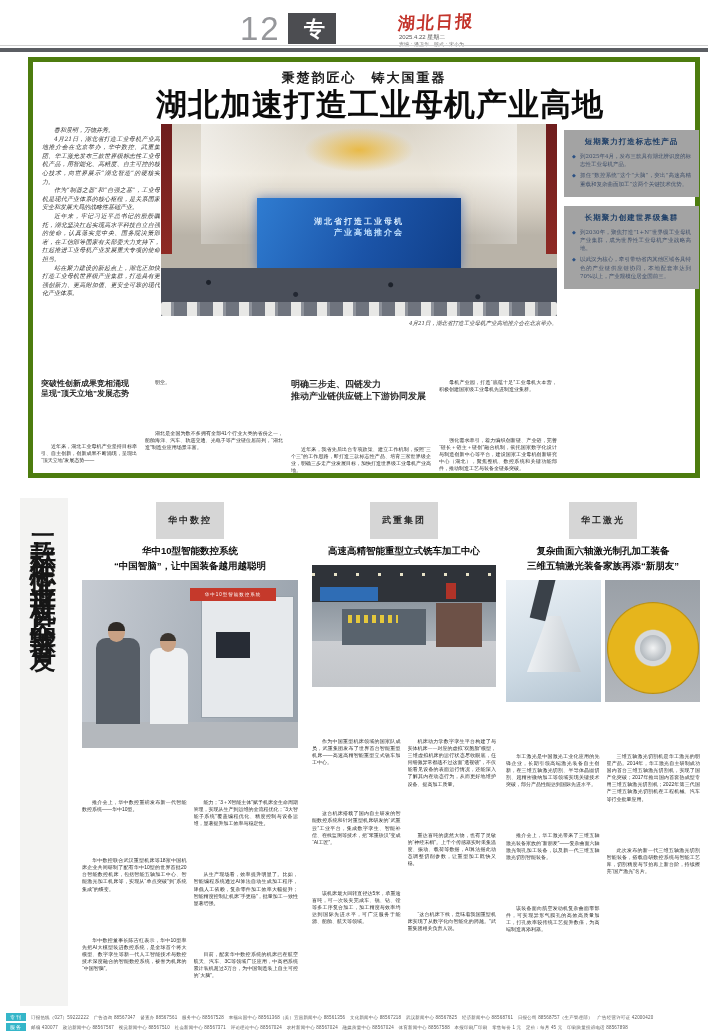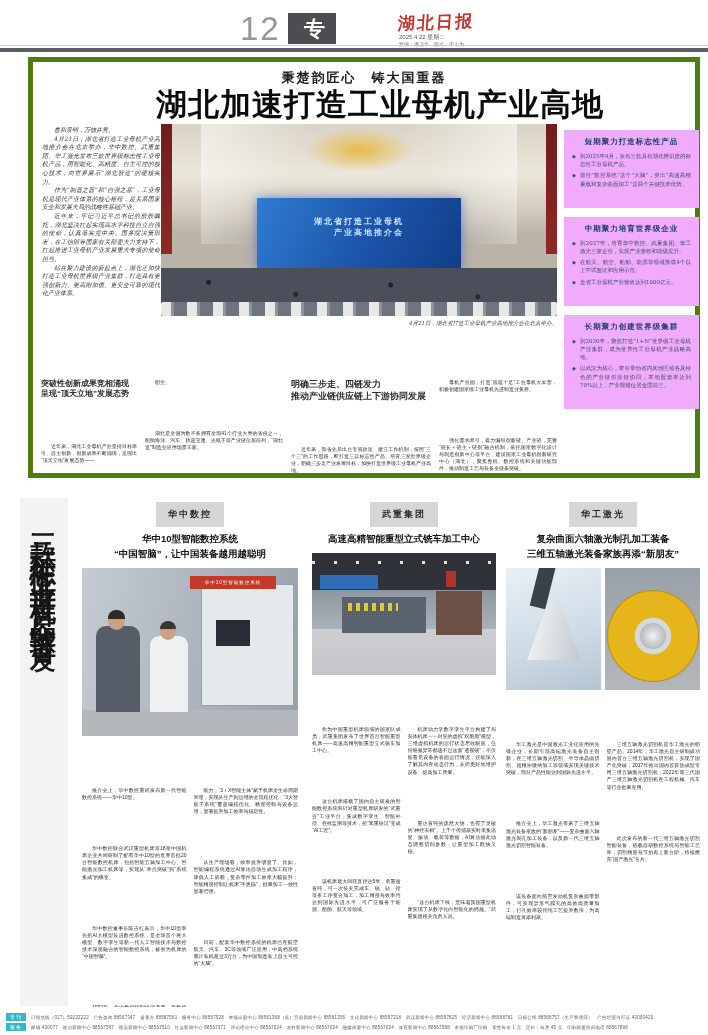--- a/index.html
+++ b/index.html
@@ -61,34 +61,34 @@
     font-size:5.5px; color:#444; font-family:"DejaVu Serif",serif; font-style:italic; }
 
   .cols { position:absolute; top:273px; height:140px; overflow:hidden; }
   .cols p, .story p { font-size:5px; line-height:7px; color:#2c2c2c; text-align:justify; text-indent:2em;margin-top:44px; }
   .col-head { font-weight:bold; color:#0f0f0f; text-align:center; text-indent:0 !important; margin-bottom:3px; }
   .h1s { font-size:8px !important; line-height:10px !important; }
   .h2s { font-size:9px !important; line-height:11.5px !important; }
 
   
   .sidebar { position:absolute; left:531px; top:68px; width:135px; height:346px; }
-  .sbox { background:#f0abfc; padding:7px 8px 17px 8px; margin-bottom:9px; overflow:hidden; }
+  .sbox { background:#a3a3a3; padding:7px 8px 6px 8px; margin-bottom:9px; overflow:hidden; }
   .sbox h3 { font-size:7.5px; color:#1c3d66; text-align:center; margin-bottom:5px; letter-spacing:1px; }
   .sbox li { list-style:none; font-size:5.5px; line-height:8.2px; color:#3f4f6a; text-align:justify;
     font-family:"DejaVu Serif",serif; margin-bottom:3px; padding-left:8px; position:relative; }
   .sbox li::before { content:"◆"; position:absolute; left:0; top:0; color:#2c5183; font-size:5px; }
 
   
   .vtitle-panel { position:absolute; left:20px; top:498px; width:48px; height:508px; background:#f3f3f2; }
   .vtitle { writing-mode:vertical-rl; font-size:26px; font-weight:bold; color:#161616;
     letter-spacing:8px; margin:16px auto 0 auto; height:486px; }
 
   .company { position:absolute; top:502px; height:505px; overflow:hidden; text-align:center; }
   .tagbox { display:inline-block; background:#d6d6d6; color:#2a2a2a; font-size:9px; font-weight:bold;
-    padding:6px 12px; letter-spacing:2px; }
+    padding:12px 12px; letter-spacing:2px; }
   .chead1 { font-size:9.5px; font-weight:bold; margin-top:6px; color:#111; }
   .chead2 { font-size:9.5px; font-weight:bold; margin-top:2px; color:#111; }
   .cphoto { position:relative; overflow:hidden; margin-top:7px; }
   .cbody { display:flex; gap:7px; margin-top:7px; text-align:left; overflow:hidden; }
   .cbody .story { flex:1; overflow:hidden; }
   .cbody .story p { font-size:5px; line-height:7.1px; }
 
   
   .ph1 { height:168px; background:linear-gradient(100deg,#c6cbd2 0%,#a9b1ba 60%,#98a1ab 100%); }
   .ph1 .floor { position:absolute; left:0; bottom:0; width:100%; height:26px; background:#b4b8bd; }
@@ -200,28 +200,20 @@
         <p>母机产业园，打造“底蕴十足”工业母机大本营，积极创建国家级工业母机先进制造业集群。</p>
         <p>强化需求牵引，着力编织创新链、产业链，完善“链长＋链主＋链创”融合机制，依托国家数字化设计与制造创新中心等平台，建设国家工业母机创新研究中心（湖北），聚焦整机、数控系统和关键功能部件，推动制造工艺与装备全链条突破。</p>
       </div>
 
     <div class="sidebar">
       <div class="sbox">
         <h3>短期聚力打造标志性产品</h3>
         <ul>
             <li>到2025年4月，发布三款具有湖北辨识度的标志性工业母机产品。</li>
             <li>抓住“数控系统”这个“大脑”，突出“高速高精重载和复杂曲面加工”这两个关键技术优势。</li>
-          </ul>
-      </div>
-      <div class="sbox">
-        <h3>中期聚力培育世界级企业</h3>
-        <ul>
-            <li>到2027年，培育华中数控、武重集团、华工激光三家企业，实现产业营收和能级提升。</li>
-            <li>在航天、航空、船舶、能源等领域形成4个以上中试验证和应用示范。</li>
-            <li>全省工业母机产业营收达到1000亿元。</li>
           </ul>
       </div>
       <div class="sbox">
         <h3>长期聚力创建世界级集群</h3>
         <ul>
             <li>到2030年，聚焦打造“1+N”世界级工业母机产业集群，成为世界性工业母机产业战略高地。</li>
             <li>以武汉为核心，牵引带动省内其他区域各具特色的产业链供应链协同，本地配套率达到70%以上，产业规模位居全国前三。</li>
           </ul>
       </div>
     </div>

